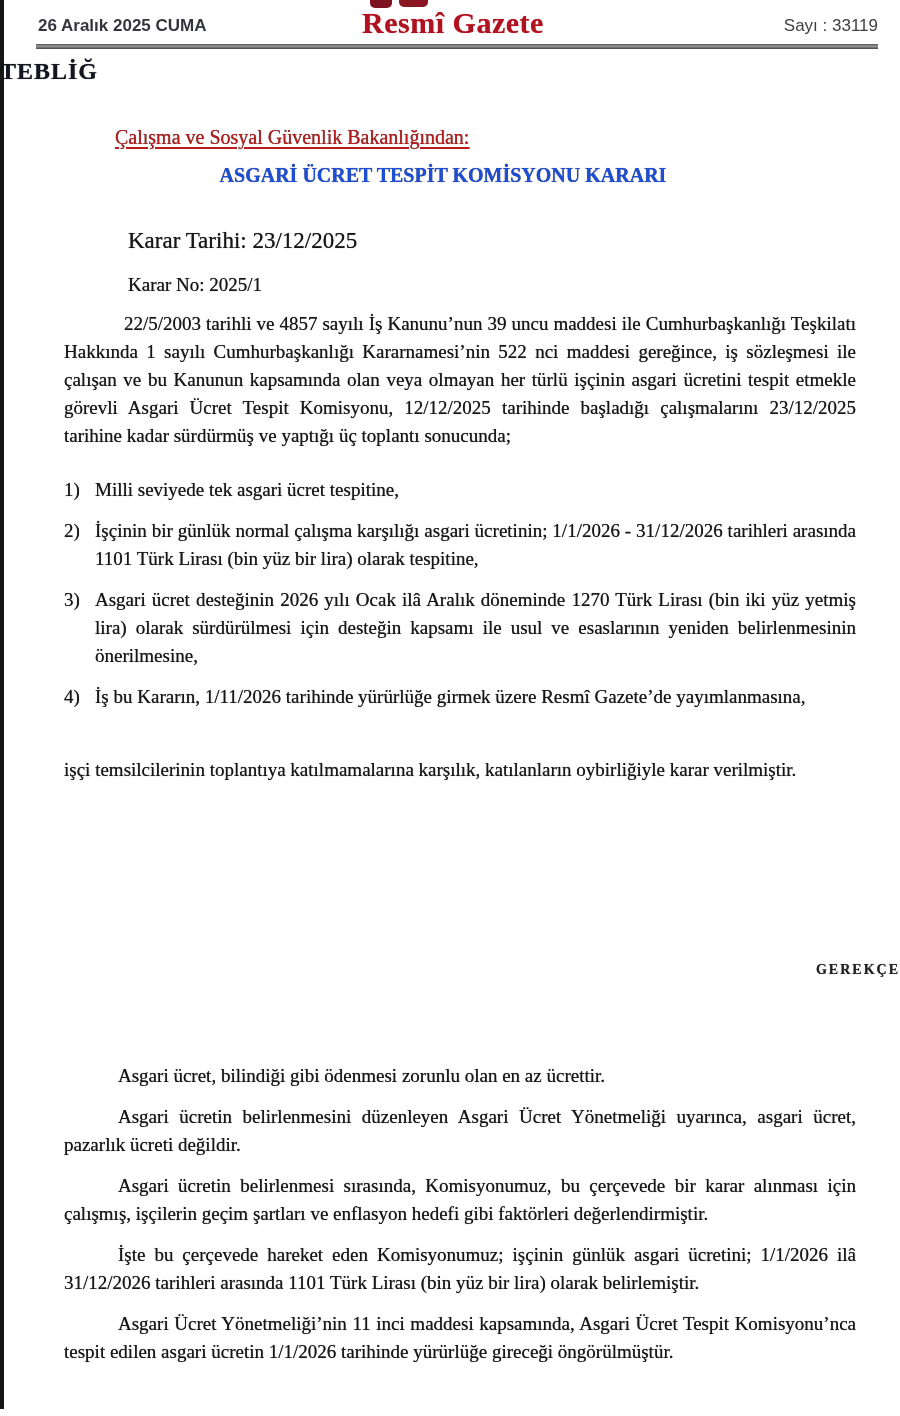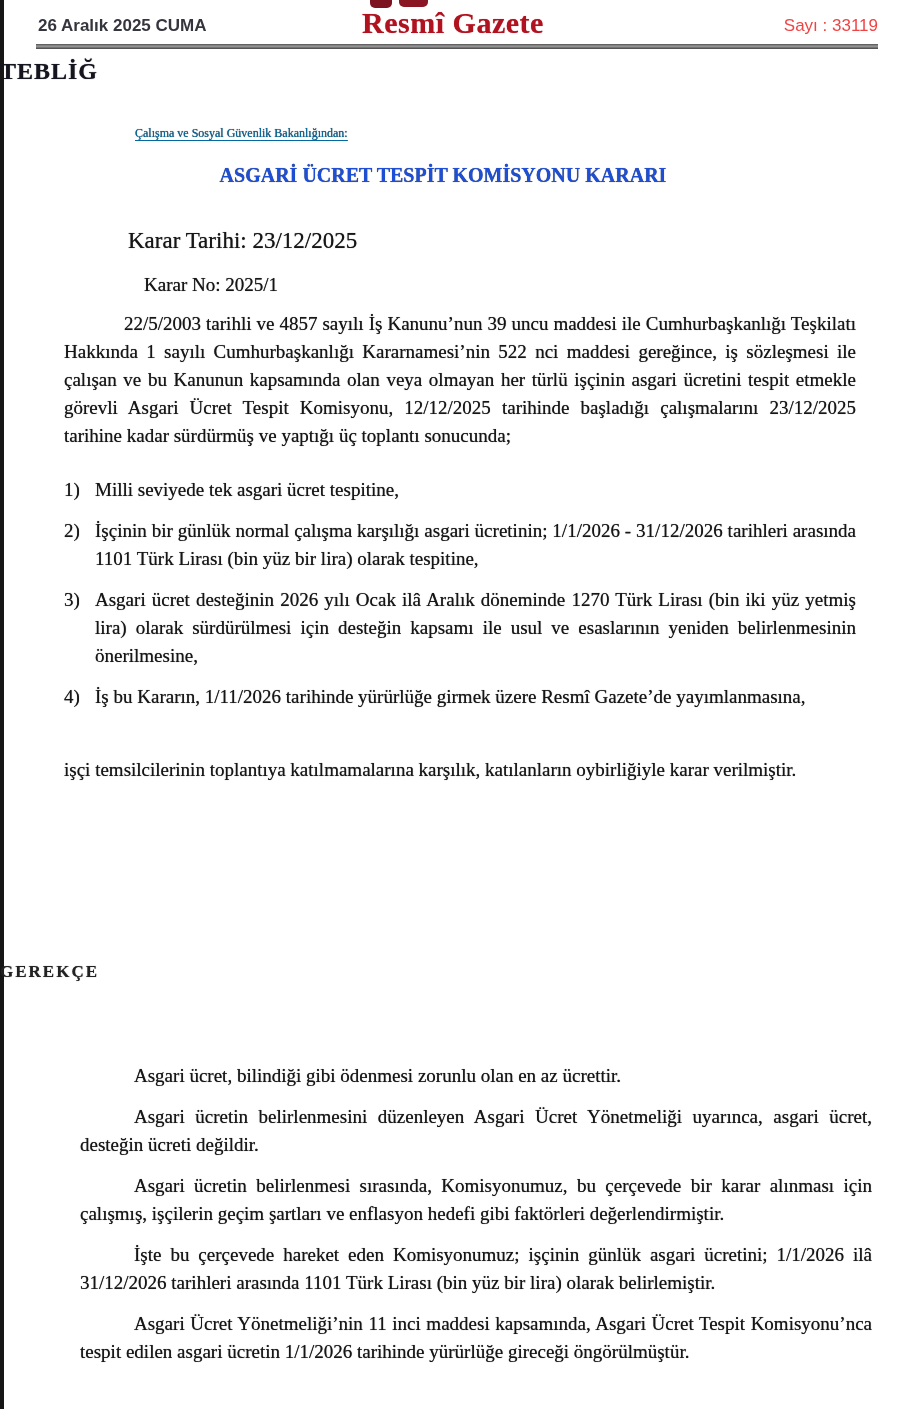--- a/index.html
+++ b/index.html
@@ -41,55 +41,54 @@
     text-align: center;
     font-size: 30px; font-weight: bold;
     color: #b1121f;
     letter-spacing: 0.5px;
     text-shadow: 0 0 0.8px rgba(177,18,31,0.7);
     margin-left: 16px;
   }
   .masthead-issue {
     position: absolute; right: 22px; top: 16px;
     font-family: "Liberation Sans", "DejaVu Sans", sans-serif;
-    font-size: 17px; color: #ef4444;
+    font-size: 17px; color: #404040;
   }
   .header-rule {
     position: absolute; left: 36px; right: 22px; top: 44px;
     height: 5px;
     background: linear-gradient(180deg, #525252 0%, #9b9b9b 45%, #454545 100%);
   }
 
   
   .section-heading {
     position: absolute; left: 0; right: 0; top: 58px;
     font-size: 24px; font-weight: bold;
     letter-spacing: 1px;
     color: #15151f;
     text-shadow: 0 0 0.8px rgba(21,21,31,0.8);
   }
   .ministry-heading {
     position: absolute; left: 115px; top: 126px;
-    font-size: 12px;
-    color: #0369a1;
+    font-size: 20px;
+    color: #b91c1c;
     text-decoration: underline;
     text-underline-offset: 3px;
     text-shadow: 0 0 0.7px rgba(20,20,20,0.85);
-    margin-left: 20px;
   }
   .decision-title {
     position: absolute; left: 64px; width: 792px; top: 164px;
     box-sizing: border-box; padding-right: 34px;
     text-align: center;
     font-size: 20px; font-weight: bold;
     color: #1d4ed8;
     text-shadow: 0 0 0.7px rgba(20,20,20,0.85);
   }
   .decision-date  { position: absolute; left: 128px; top: 228px; font-size: 23px; text-shadow: 0 0 0.7px rgba(20,20,20,0.8); }
-  .decision-no    { position: absolute; left: 128px; top: 274px; font-size: 19px; text-shadow: 0 0 0.7px rgba(20,20,20,0.8); margin-left: 16px; }
+  .decision-no    { position: absolute; left: 128px; top: 274px; font-size: 19px; text-shadow: 0 0 0.7px rgba(20,20,20,0.8); }
 
   
   .doc-text {
     font-size: 19px;
     line-height: 28px;
     text-align: justify;
     color: #161616;
     text-shadow: 0 0 0.7px rgba(22,22,22,0.8);
   }
   .intro-paragraph {
@@ -97,27 +96,27 @@
     text-indent: 60px;
   }
   .decision-items { position: absolute; left: 64px; width: 792px; top: 476px; }
   .decision-item { position: relative; margin-bottom: 13px; }
   .item-number { position: absolute; left: 0; top: 0; }
   .item-text { margin-left: 31px; }
   .closing-paragraph { position: absolute; left: 64px; width: 792px; top: 756px; }
 
   .rationale-heading {
     position: absolute; left: 0; right: 0; top: 962px;
-    text-align: left;
-    font-size: 17px; font-weight: bold;
+    text-align: right;
+    font-size: 14px; font-weight: bold;
     letter-spacing: 2px;
     color: #222222;
     text-shadow: 0 0 0.8px rgba(34,34,34,0.7);
   }
-  .rationale { position: absolute; left: 80px; width: 792px; top: 1062px; }
+  .rationale { position: absolute; left: 64px; width: 792px; top: 1062px; }
   .rationale p { margin: 0 0 13px 0; text-indent: 54px; }
 </style>
 </head>
 <body>
 
 <div class="page">
 
   <div class="scan-left-bar"></div>
   <div class="scan-blob-1"></div>
   <div class="scan-blob-2"></div>
@@ -155,19 +154,19 @@
       <div class="item-text doc-text">İş bu Kararın, 1/11/2026 tarihinde yürürlüğe girmek üzere Resmî Gazete’de yayımlanmasına,</div>
     </div>
   </div>
 
   <div class="closing-paragraph doc-text">işçi temsilcilerinin toplantıya katılmamalarına karşılık, katılanların oybirliğiyle karar verilmiştir.</div>
 
   <div class="rationale-heading">GEREKÇE</div>
 
   <div class="rationale doc-text">
     <p>Asgari ücret, bilindiği gibi ödenmesi zorunlu olan en az ücrettir.</p>
-    <p>Asgari ücretin belirlenmesini düzenleyen Asgari Ücret Yönetmeliği uyarınca, asgari ücret, desteğin ücreti değildir.</p>
+    <p>Asgari ücretin belirlenmesini düzenleyen Asgari Ücret Yönetmeliği uyarınca, asgari ücret, pazarlık ücreti değildir.</p>
     <p>Asgari ücretin belirlenmesi sırasında, Komisyonumuz, bu çerçevede bir karar alınması için çalışmış, işçilerin geçim şartları ve enflasyon hedefi gibi faktörleri değerlendirmiştir.</p>
     <p>İşte bu çerçevede hareket eden Komisyonumuz; işçinin günlük asgari ücretini; 1/1/2026 ilâ 31/12/2026 tarihleri arasında 1101 Türk Lirası (bin yüz bir lira) olarak belirlemiştir.</p>
     <p>Asgari Ücret Yönetmeliği’nin 11 inci maddesi kapsamında, Asgari Ücret Tespit Komisyonu’nca tespit edilen asgari ücretin 1/1/2026 tarihinde yürürlüğe gireceği öngörülmüştür.</p>
   </div>
 
 </div>
 
 </body></html>

